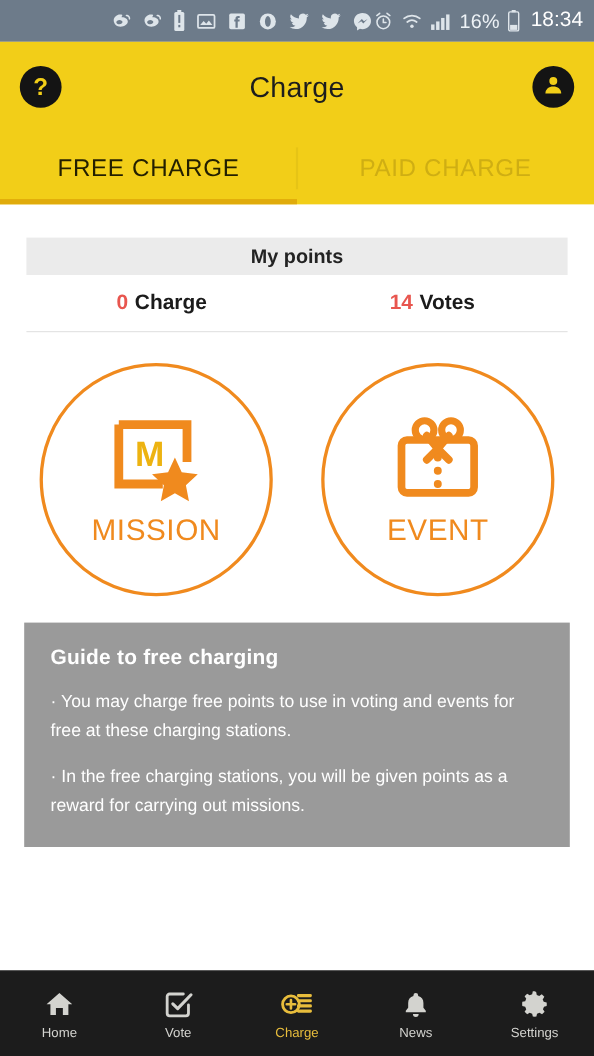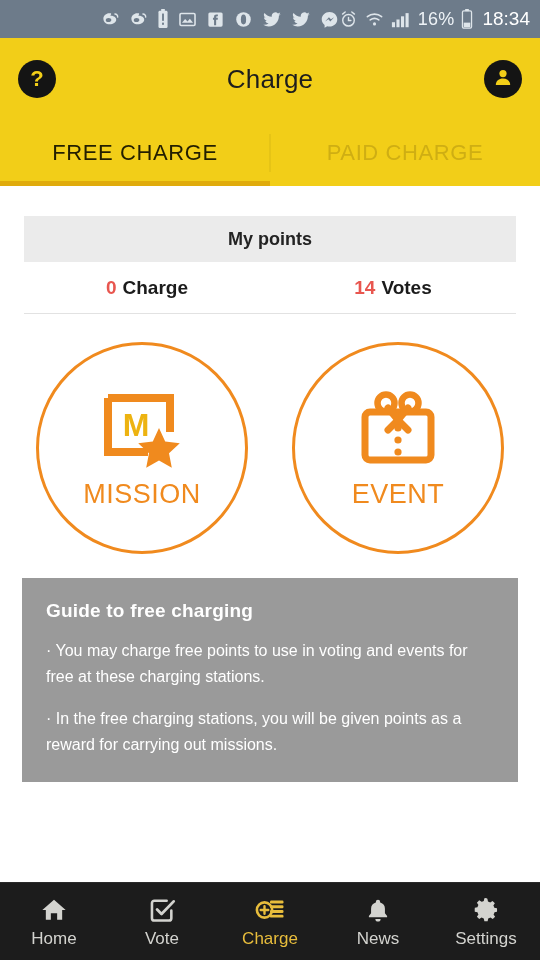--- a/index.html
+++ b/index.html
@@ -52,21 +52,21 @@
   }
   .tab-indicator {
     position: absolute; bottom: 0; left: 0; width: 50%; height: 5px; background: #e0ab0b;
   }
 
   
   .content { flex: 1 1 auto; background: #fff; position: relative; overflow: hidden; }
 
   
   .points-table { margin: 30px 24px 0 24px; }
-  .pt-head { display: flex; background: #ebebeb; height: 46px; flex-direction: column; }
+  .pt-head { display: flex; background: #ebebeb; height: 34px; flex-direction: column; }
   .pt-head div {
     flex: 1; display: flex; align-items: center; justify-content: center;
     font-size: 18px; font-weight: bold; color: #232323;
   }
   .pt-row { display: flex; height: 52px; border-bottom: 1px solid #e2e2e2; background:#fff; }
   .pt-row div {
     flex: 1; display: flex; align-items: center; justify-content: center;
     font-size: 19px; font-weight: bold; color: #1b1b1b;
   }
   .num { color: #e8564f; margin-right: 6px; }
@@ -91,21 +91,21 @@
   .guide-p:last-child { margin-bottom: 0; }
 
   
   .bottomnav {
     flex: 0 0 78px; background: #1c1c1c; display: flex; align-items: center;
     border-top: 1px solid #2a2a2a;
   }
   .nav-item {
     flex: 1; display: flex; flex-direction: column; align-items: center; justify-content: center; gap: 4px;
   }
-  .nav-label { font-size: 17px; color: #d3d3cf; }
+  .nav-label { font-size: 12px; color: #d3d3cf; }
   .nav-item.active .nav-label { color: #e8bd3c; }
   .nav-icon { height: 30px; display: flex; align-items: center; justify-content: center; }
 </style>
 </head>
 <body>
 
 <div class="phone">
 
   <div class="statusbar">
     <div class="sb-left">

